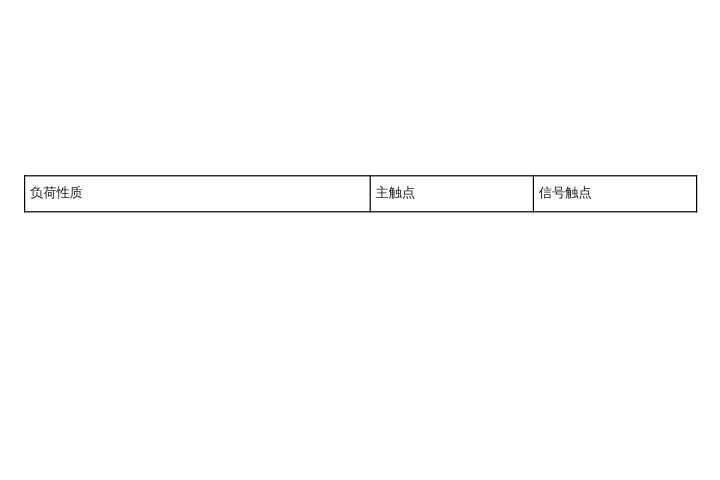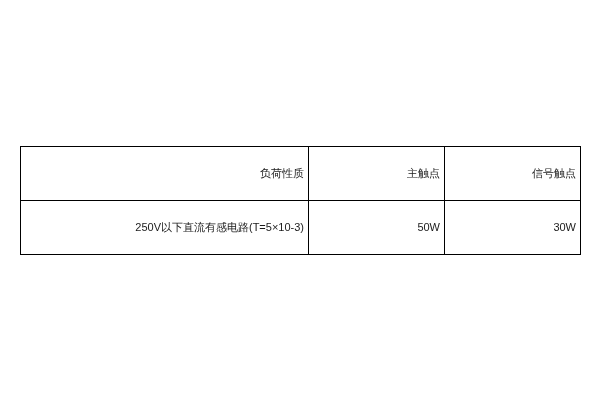--- a/index.html
+++ b/index.html
@@ -26,25 +26,25 @@
     width: 560px;
   }
   table.spec-table {
     border-collapse: collapse;
     width: 560px;
     table-layout: fixed;
   }
   table.spec-table td {
     border: 1px solid #000000;
     height: 29px;
-    text-align: right;
+    text-align: left;
     vertical-align: middle;
     font-size: 11px;
     color: #1a1a1a;
-    padding: 12px 4px;
+    padding: 0 4px;
     line-height: 1.2;
     white-space: nowrap;
     overflow: hidden;
   }
   table.spec-table col.c0 { width: 288px; }
   table.spec-table col.c1 { width: 136px; }
   table.spec-table col.c2 { width: 136px; }
   table.spec-table tr.header-row td {
     font-weight: normal;
   }
@@ -59,21 +59,16 @@
         <col class="c0">
         <col class="c1">
         <col class="c2">
       </colgroup>
       <tbody>
         <tr class="header-row">
           <td>负荷性质</td>
           <td>主触点</td>
           <td>信号触点</td>
         </tr>
-        <tr>
-          <td>250V以下直流有感电路(T=5×10-3)</td>
-          <td>50W</td>
-          <td>30W</td>
-        </tr>
       </tbody>
     </table>
   </div>
 </div>
 
 </body></html>

